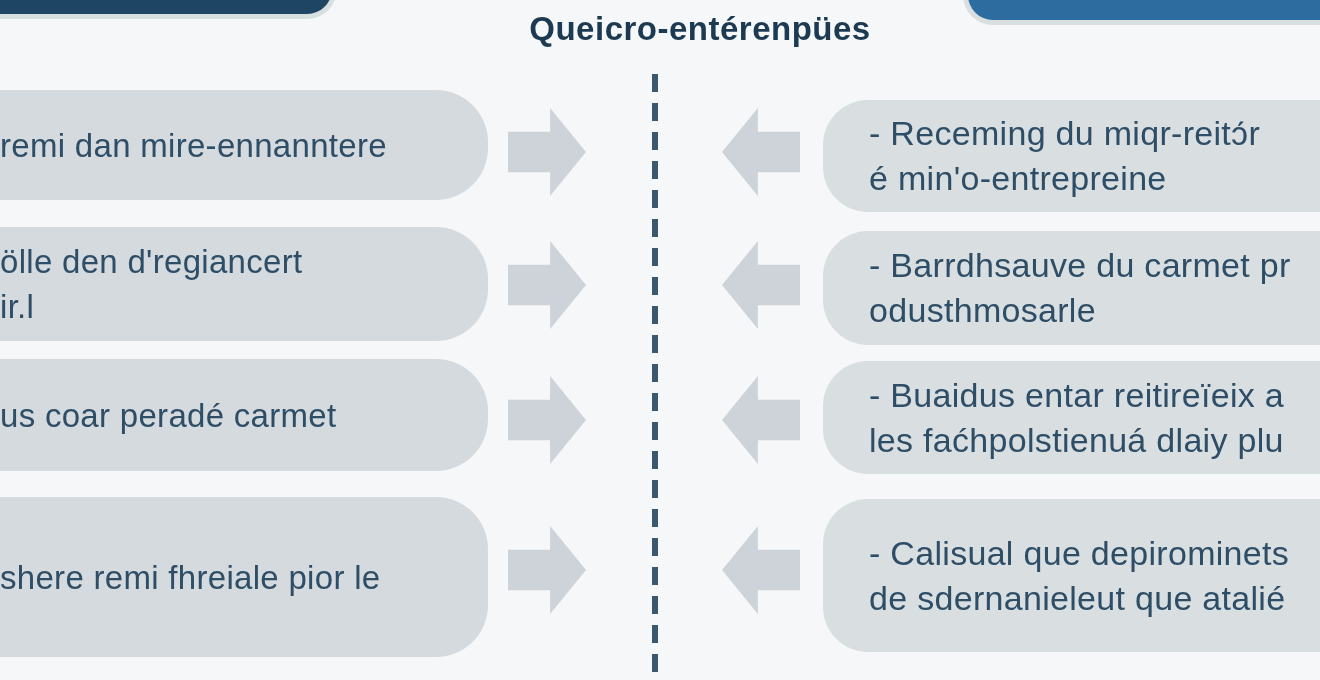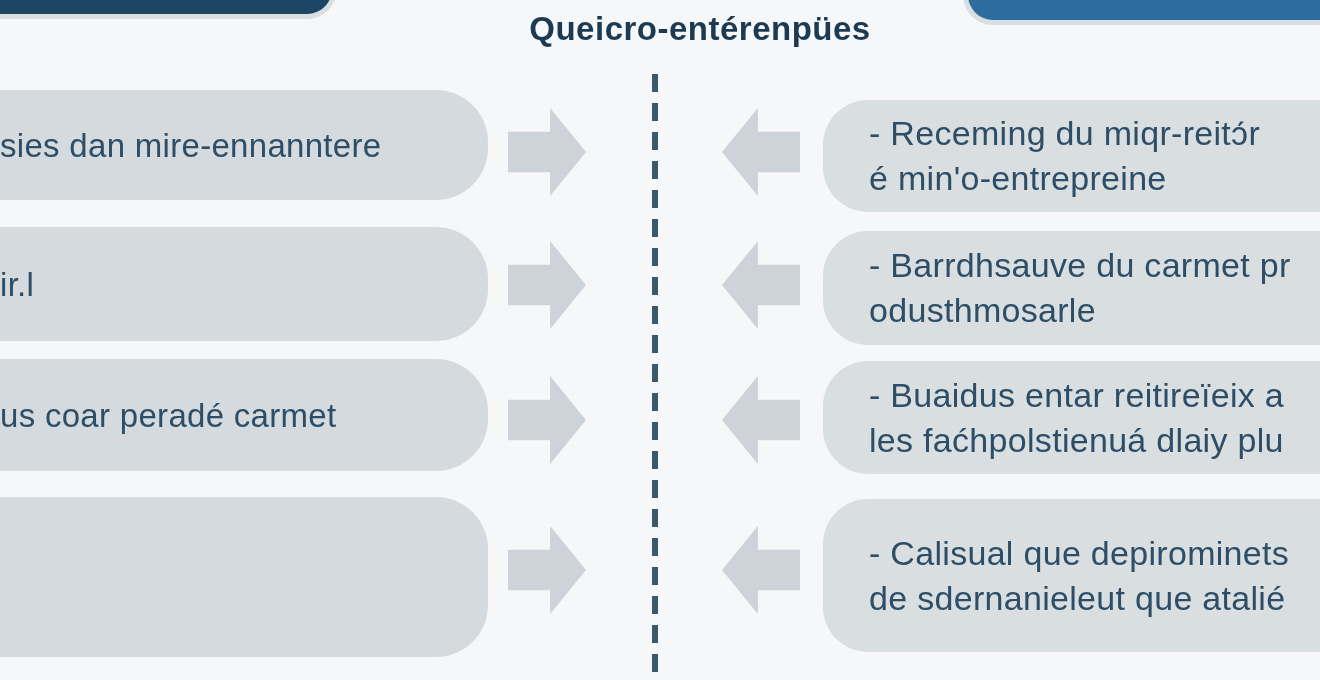--- a/index.html
+++ b/index.html
@@ -107,29 +107,31 @@
 <body>
 
 <div class="banner-left"></div>
 <div class="banner-right"></div>
 
 <div class="title">Queicro-entérenpües</div>
 
 <div class="divider"></div>
 
 <div class="box box-left l1">
-  <span>sies dan mire-ennanntere</span>
+  <span>remi dan mire-ennanntere</span>
 </div>
 <div class="box box-left l2">
+  <span>ölle den d'regiancert</span>
   <span>ir.l</span>
 </div>
 <div class="box box-left l3">
   <span>us coar peradé carmet</span>
 </div>
 <div class="box box-left l4">
+  <span>shere remi fhreiale pior le</span>
 </div>
 
 <div class="arrow arrow-right ar1"></div>
 <div class="arrow arrow-right ar2"></div>
 <div class="arrow arrow-right ar3"></div>
 <div class="arrow arrow-right ar4"></div>
 
 <div class="arrow arrow-left ar1"></div>
 <div class="arrow arrow-left ar2"></div>
 <div class="arrow arrow-left ar3"></div>

